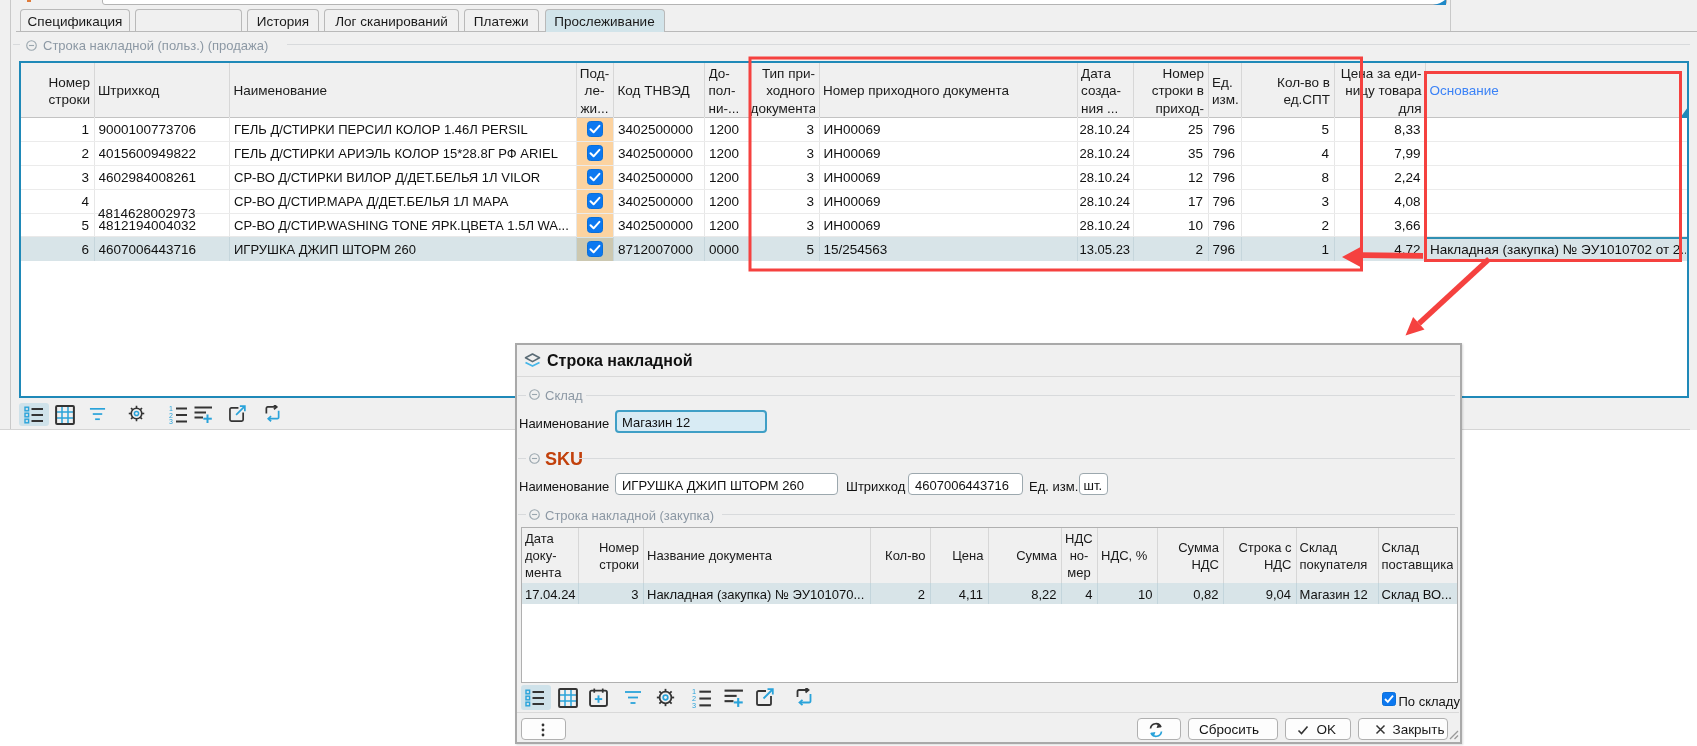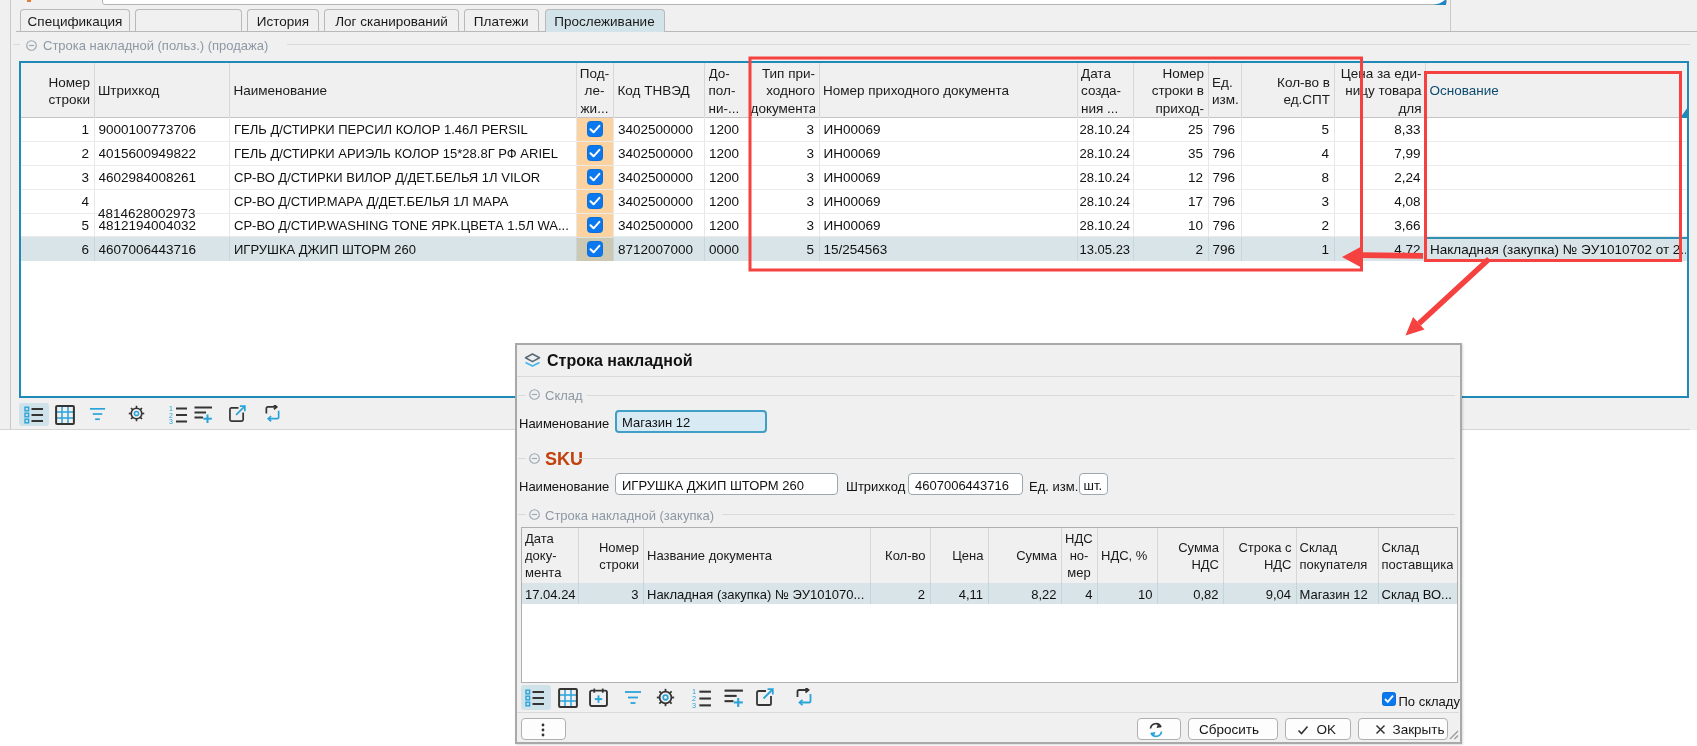--- a/index.html
+++ b/index.html
@@ -110,21 +110,21 @@
 <div style="position:absolute;left:1133.5px;top:65px;width:70.5px;text-align:right;font-size:13.5px;color:#1a1a1a;font-weight:normal;line-height:17.3px;white-space:pre;overflow:hidden;">Номер
 строки в
 приход-</div>
 <div style="position:absolute;left:1212.0px;top:73.5px;width:27.5px;text-align:left;font-size:13.5px;color:#1a1a1a;font-weight:normal;line-height:17.3px;white-space:pre;overflow:hidden;">Ед.
 изм.</div>
 <div style="position:absolute;left:1241.5px;top:73.5px;width:88.5px;text-align:right;font-size:13.5px;color:#1a1a1a;font-weight:normal;line-height:17.3px;white-space:pre;overflow:hidden;">Кол-во в
 ед.СПТ</div>
 <div style="position:absolute;left:1334.5px;top:65px;width:87.0px;text-align:right;font-size:13.5px;color:#1a1a1a;font-weight:normal;line-height:17.3px;white-space:pre;overflow:hidden;">Цена за еди-
 ницу товара
 для</div>
-<div style="position:absolute;left:1429.5px;top:82px;width:256.5px;text-align:left;font-size:13.5px;color:#0c4a6e;font-weight:normal;line-height:17.3px;white-space:pre;overflow:hidden;">Основание</div>
+<div style="position:absolute;left:1429.5px;top:82px;width:256.5px;text-align:left;font-size:13.5px;color:#3b82f6;font-weight:normal;line-height:17.3px;white-space:pre;overflow:hidden;">Основание</div>
 <div style="position:absolute;left:22px;top:120.5px;width:67.0px;text-align:right;font-size:13.5px;color:#111;font-weight:normal;line-height:17px;white-space:pre;overflow:hidden;">1</div>
 <div style="position:absolute;left:98.5px;top:120.5px;width:129.5px;text-align:left;font-size:13.5px;color:#111;font-weight:normal;line-height:17px;white-space:pre;overflow:hidden;">9000100773706</div>
 <div style="position:absolute;left:234px;top:120.5px;width:341px;text-align:left;font-size:13px;color:#111;font-weight:normal;line-height:17px;white-space:pre;overflow:hidden;">ГЕЛЬ Д/СТИРКИ ПЕРСИЛ КОЛОР 1.46Л PERSIL</div>
 <div style="position:absolute;left:618px;top:120.5px;width:85px;text-align:left;font-size:13.5px;color:#111;font-weight:normal;line-height:17px;white-space:pre;overflow:hidden;">3402500000</div>
 <div style="position:absolute;left:709px;top:120.5px;width:39.5px;text-align:left;font-size:13.5px;color:#111;font-weight:normal;line-height:17px;white-space:pre;overflow:hidden;">1200</div>
 <div style="position:absolute;left:750.5px;top:120.5px;width:63.5px;text-align:right;font-size:13.5px;color:#111;font-weight:normal;line-height:17px;white-space:pre;overflow:hidden;">3</div>
 <div style="position:absolute;left:823.5px;top:120.5px;width:252.0px;text-align:left;font-size:13.5px;color:#111;font-weight:normal;line-height:17px;white-space:pre;overflow:hidden;">ИН00069</div>
 <div style="position:absolute;left:1079.5px;top:120.5px;width:52.0px;text-align:left;font-size:13px;color:#111;font-weight:normal;line-height:17px;white-space:pre;overflow:hidden;">28.10.24</div>
 <div style="position:absolute;left:1133.5px;top:120.5px;width:69.5px;text-align:right;font-size:13.5px;color:#111;font-weight:normal;line-height:17px;white-space:pre;overflow:hidden;">25</div>
 <div style="position:absolute;left:1212.5px;top:120.5px;width:27.0px;text-align:left;font-size:13.5px;color:#111;font-weight:normal;line-height:17px;white-space:pre;overflow:hidden;">796</div>

